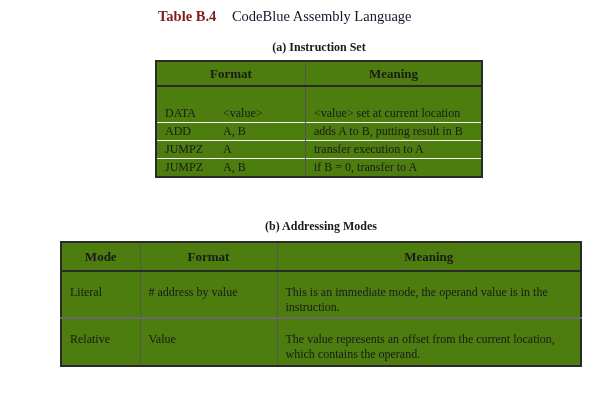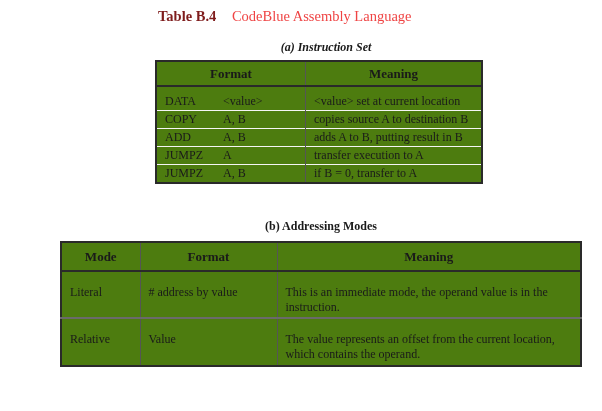--- a/index.html
+++ b/index.html
@@ -1,32 +1,32 @@
 <!DOCTYPE html>
 <html><head>
 <meta charset="utf-8">
 <style>
   html, body { margin:0; padding:0; background:#ffffff; }
   body { width:602px; height:411px; position:relative; overflow:hidden;
          font-family:"Liberation Serif","DejaVu Serif",serif; color:#1a1a1a; }
   .caption { position:absolute; left:158px; top:8px; font-size:14.5px; white-space:nowrap; }
   .caption .num { color:#7f1d1d; font-weight:bold; margin-right:12px; }
-  .caption .title { color:#ef4444; }
+  .caption .title { color:#0f172a; }
   .subtitle { position:absolute; font-weight:bold; font-size:12px; text-align:center; }
-  #sub-a { left:162px; width:328px; top:40px;font-style:italic; }
+  #sub-a { left:155px; width:328px; top:40px; }
   #sub-b { left:60px; width:522px; top:219px; }
   table { position:absolute; border-collapse:collapse; background:#4d7c0f;
           border:2px solid #2a2a2a; font-size:12px; }
   td, th { padding:0; vertical-align:top; }
   #table-a { left:155px; top:60px; width:328px; }
   #table-a th { height:23px; font-size:13px; font-weight:bold; text-align:center; vertical-align:middle;
                 border-bottom:2px solid #2a2a2a; }
   #table-a th.col1 { border-right:1px solid #555; }
   #table-a td { height:17px; line-height:17px; border-top:1px solid #f5f5f5; }
-  #table-a tr.first td { padding-top:6px; border-top:none; }
+  #table-a tr.first td { padding-top:18px; border-top:none; }
   #table-a td.fmt { width:140px; padding-left:8px; border-right:1px solid #555; white-space:nowrap; }
   #table-a td.fmt .mn { display:inline-block; width:58px; }
   #table-a td.mean { padding-left:8px; white-space:nowrap; }
   #table-b { left:60px; top:241px; width:522px; }
   #table-b th { height:27px; font-size:13px; font-weight:bold; text-align:center; vertical-align:middle;
                 border-bottom:2px solid #2a2a2a; border-right:1px solid #555; }
   #table-b th:last-child { border-right:none; }
   #table-b td { padding:13px 0 2px 8px; line-height:15px; border-right:1px solid #555;
                 border-bottom:2px solid #6a6a6a; }
   #table-b td:last-child { border-right:none;border-radius:11px; }
@@ -47,24 +47,20 @@
   <thead>
     <tr>
       <th class="col1">Format</th>
       <th>Meaning</th>
     </tr>
   </thead>
   <tbody>
     <tr class="first">
       <td class="fmt"><span class="mn">DATA</span><span>&lt;value&gt;</span></td>
       <td class="mean">&lt;value&gt; set at current location</td>
-    </tr>
-    <tr>
-      <td class="fmt"><span class="mn">COPY</span><span>A, B</span></td>
-      <td class="mean">copies source A to destination B</td>
     </tr>
     <tr>
       <td class="fmt"><span class="mn">ADD</span><span>A, B</span></td>
       <td class="mean">adds A to B, putting result in B</td>
     </tr>
     <tr>
       <td class="fmt"><span class="mn">JUMPZ</span><span>A</span></td>
       <td class="mean">transfer execution to A</td>
     </tr>
     <tr>

